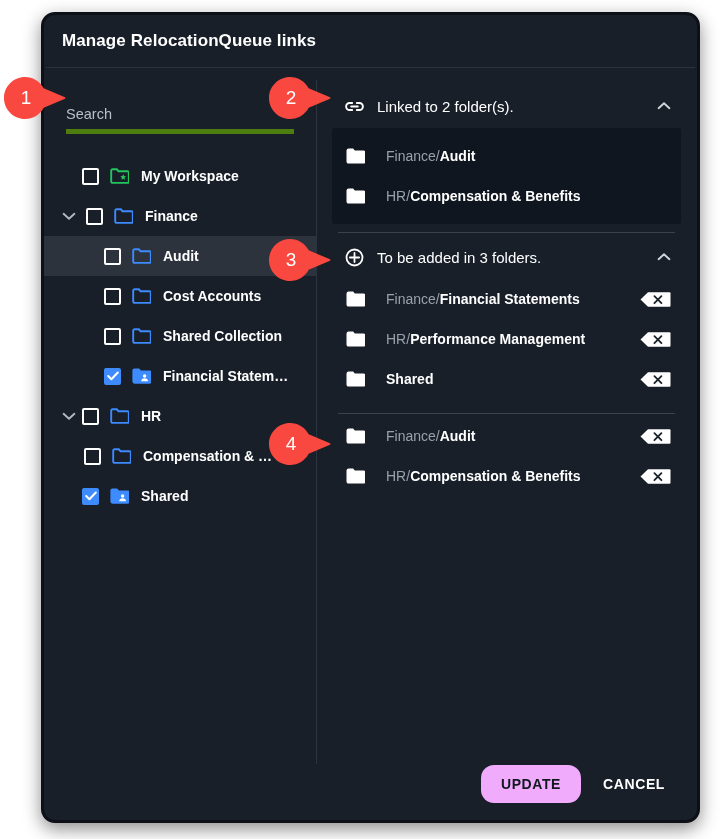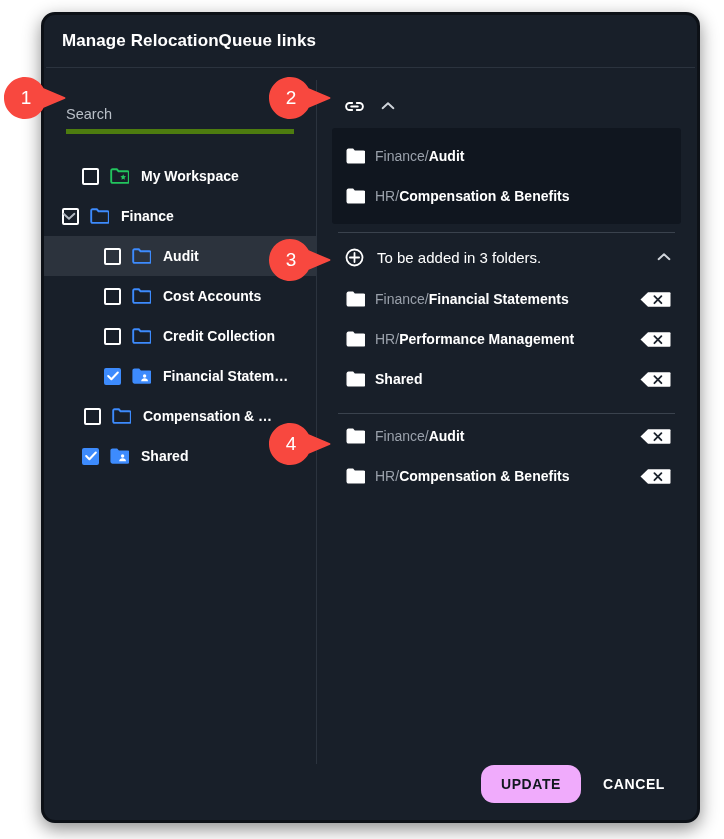--- a/index.html
+++ b/index.html
@@ -138,21 +138,21 @@
     color: #cfd4da;
     margin-right: 6px;
   }
   .sec-list { padding-bottom: 6px; }
   .sec-list.boxed { background: #10161f; border-radius: 3px; padding: 8px 0; }
   .item-row {
     display: flex; align-items: center;
     height: 40px;
     padding-left: 14px;
     padding-right: 10px;
-    gap: 10px;
+    gap: 21px;
   }
   .item-path {
     flex: 1 1 auto;
     font-size: 14px;
     color: #ffffff;
     white-space: nowrap; overflow: hidden; text-overflow: ellipsis;
   }
   .item-path .pre { color: #9aa1ab; font-weight: normal; }
   .item-path .leaf { color: #ffffff; font-weight: bold; }
   .hsep { height: 1px; background: #3a424d; margin: 8px 6px 2px 6px; }
@@ -246,21 +246,21 @@
                 </span>
                 <span class="tree-label">My Workspace</span>
               </div>
             </div>
             <div class="tree-row">
               <span class="twisty" style="left: 17px;">
                 <svg width="14" height="10" viewBox="0 0 14 10">
                   <path d="M1.6 2.8L7 7.8l5.4-5" fill="none" stroke="currentColor" stroke-width="1.9" stroke-linecap="round" stroke-linejoin="round"></path>
                 </svg>
               </span>
-              <div style="display: flex; align-items: center; width: 100%; padding-left: 18px;">
+              <div style="display: flex; align-items: center; width: 100%; padding-left: 42px;">
                 <span class="tree-cb"></span>
                 <span class="ficon">
                   <svg width="19" height="16" viewBox="0 0 19 16">
                     <path d="M1.2 2.6a1.3 1.3 0 0 1 1.3-1.3h4.3l1.7 1.9h9a1.3 1.3 0 0 1 1.3 1.3v9.1a1.3 1.3 0 0 1-1.3 1.3H2.5a1.3 1.3 0 0 1-1.3-1.3z" fill="none" stroke="#3d8bfd" stroke-width="1.9"></path>
                   </svg>
                 </span>
                 <span class="tree-label">Finance</span>
               </div>
             </div>
             <div class="tree-row selected">
@@ -286,38 +286,54 @@
               </div>
             </div>
             <div class="tree-row">
               <div style="display: flex; align-items: center; width: 100%; padding-left: 60px;">
                 <span class="tree-cb"></span>
                 <span class="ficon">
                   <svg width="19" height="16" viewBox="0 0 19 16">
                     <path d="M1.2 2.6a1.3 1.3 0 0 1 1.3-1.3h4.3l1.7 1.9h9a1.3 1.3 0 0 1 1.3 1.3v9.1a1.3 1.3 0 0 1-1.3 1.3H2.5a1.3 1.3 0 0 1-1.3-1.3z" fill="none" stroke="#3d8bfd" stroke-width="1.9"></path>
                   </svg>
                 </span>
-                <span class="tree-label">Credit Collection</span>
+                <span class="tree-label">Shared Collection</span>
               </div>
             </div>
             <div class="tree-row">
               <div style="display: flex; align-items: center; width: 100%; padding-left: 60px;">
                 <span class="tree-cb checked">
                   <svg width="12" height="10" viewBox="0 0 12 10">
                     <path d="M1.2 5.0l3.2 3.3L10.8 1.5" fill="none" stroke="#ffffff" stroke-width="2" stroke-linecap="round" stroke-linejoin="round"></path>
                   </svg>
                 </span>
                 <span class="ficon">
                   <svg width="19" height="16" viewBox="0 0 19 16">
                     <path d="M1.2 2.6a1.3 1.3 0 0 1 1.3-1.3h4.3l1.7 1.9h9a1.3 1.3 0 0 1 1.3 1.3v9.1a1.3 1.3 0 0 1-1.3 1.3H2.5a1.3 1.3 0 0 1-1.3-1.3z" fill="#3d8bfd" stroke="#3d8bfd" stroke-width="1.6"></path>
                     <circle cx="12.6" cy="8.0" r="1.7" fill="#ffffff"></circle>
                     <path d="M9.2 13.3c0-1.9 1.5-3.1 3.4-3.1s3.4 1.2 3.4 3.1z" fill="#ffffff"></path>
                   </svg>
                 </span>
                 <span class="tree-label">Financial Statem…</span>
+              </div>
+            </div>
+            <div class="tree-row">
+              <span class="twisty" style="left: 17px;">
+                <svg width="14" height="10" viewBox="0 0 14 10">
+                  <path d="M1.6 2.8L7 7.8l5.4-5" fill="none" stroke="currentColor" stroke-width="1.9" stroke-linecap="round" stroke-linejoin="round"></path>
+                </svg>
+              </span>
+              <div style="display: flex; align-items: center; width: 100%; padding-left: 38px;">
+                <span class="tree-cb"></span>
+                <span class="ficon">
+                  <svg width="19" height="16" viewBox="0 0 19 16">
+                    <path d="M1.2 2.6a1.3 1.3 0 0 1 1.3-1.3h4.3l1.7 1.9h9a1.3 1.3 0 0 1 1.3 1.3v9.1a1.3 1.3 0 0 1-1.3 1.3H2.5a1.3 1.3 0 0 1-1.3-1.3z" fill="none" stroke="#3d8bfd" stroke-width="1.9"></path>
+                  </svg>
+                </span>
+                <span class="tree-label">HR</span>
               </div>
             </div>
             <div class="tree-row">
               <div style="display: flex; align-items: center; width: 100%; padding-left: 40px;">
                 <span class="tree-cb"></span>
                 <span class="ficon">
                   <svg width="19" height="16" viewBox="0 0 19 16">
                     <path d="M1.2 2.6a1.3 1.3 0 0 1 1.3-1.3h4.3l1.7 1.9h9a1.3 1.3 0 0 1 1.3 1.3v9.1a1.3 1.3 0 0 1-1.3 1.3H2.5a1.3 1.3 0 0 1-1.3-1.3z" fill="none" stroke="#3d8bfd" stroke-width="1.9"></path>
                   </svg>
                 </span>
@@ -346,20 +362,21 @@
 
       <div class="right" id="right-sections">
           <div class="sec-head">
             <span style="display: flex; align-items: center;">
               <svg width="21" height="21" viewBox="0 0 21 21">
                 <path d="M8.2 7.0H5.6a3.5 3.5 0 0 0 0 7h2.6" fill="none" stroke="#fff" stroke-width="1.9" stroke-linecap="round"></path>
                 <path d="M12.8 7.0h2.6a3.5 3.5 0 0 1 0 7h-2.6" fill="none" stroke="#fff" stroke-width="1.9" stroke-linecap="round"></path>
                 <path d="M7.2 10.5h6.6" fill="none" stroke="#fff" stroke-width="1.9" stroke-linecap="round"></path>
               </svg>
             </span>
+            <span class="sec-title">Linked to 2 folder(s).</span>
             <span class="chev">
               <svg width="14" height="10" viewBox="0 0 14 10">
                 <path d="M1.6 7.2L7 2.2l5.4 5" fill="none" stroke="currentColor" stroke-width="1.9" stroke-linecap="round" stroke-linejoin="round"></path>
               </svg>
             </span>
           </div>
           <div class="sec-list boxed">
             <div class="item-row">
               <span style="display: flex; align-items: center;">
                 <svg width="19" height="16" viewBox="0 0 19 16">

